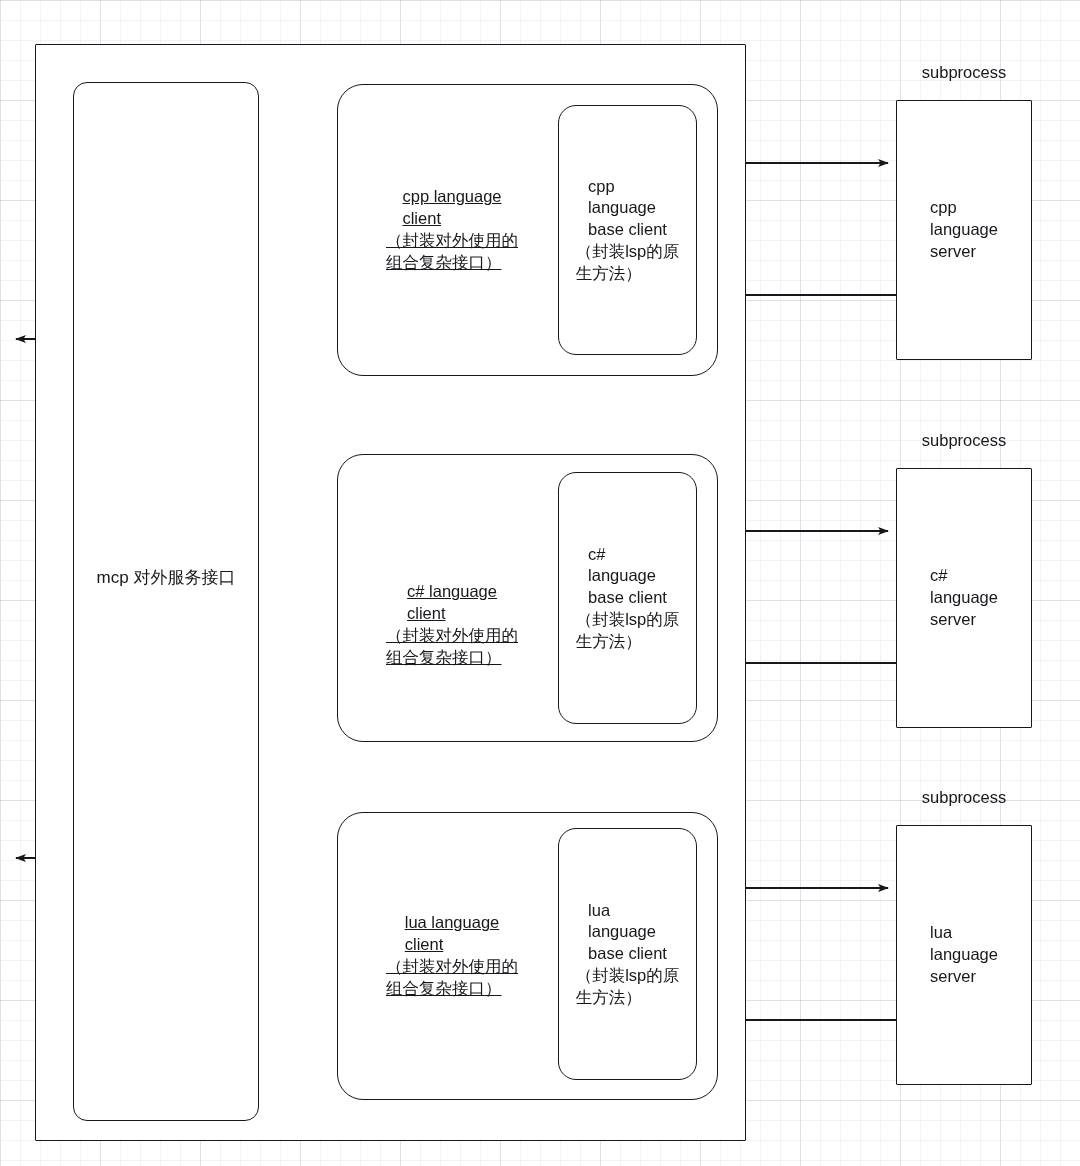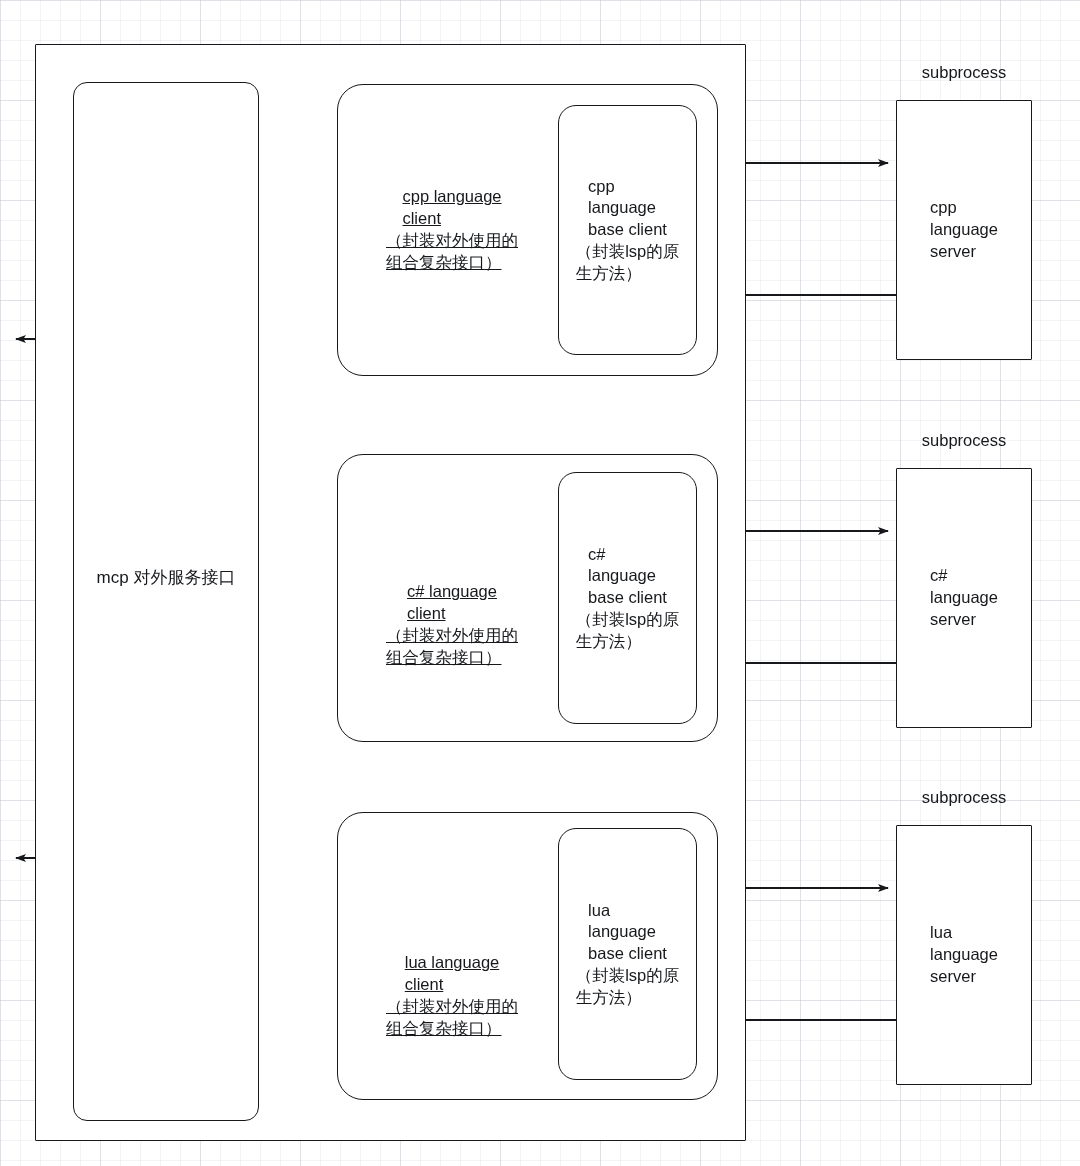--- a/index.html
+++ b/index.html
@@ -200,21 +200,21 @@
 base client</span><span>（封装lsp的原
 生方法）</span></div>
 
   <div class="txt subprocess-label" style="left:896px; top:430px; width:136px;">subprocess</div>
   <div class="box server-box" style="left:896px; top:468px; height:260px;"></div>
   <div class="txt server-label" style="left:896px; top:468px; height:260px;">c#
 language
 server</div>
 
   <div class="box client-group" style="left:337px; top:812px; width:381px; height:288px;"></div>
-  <div class="txt group-label" style="left:345px; top:812px; width:214px; height:288px;margin-top:40px;"><span>lua language
+  <div class="txt group-label" style="left:345px; top:812px; width:214px; height:288px;"><span>lua language
 client</span><span>（封装对外使用的
 组合复杂接口）</span></div>
 
   <div class="box base-client-box" style="left:558px; top:828px; width:139px; height:252px;"></div>
   <div class="txt base-label" style="left:558px; top:828px; width:139px; height:252px;"><span>lua
 language
 base client</span><span>（封装lsp的原
 生方法）</span></div>
 
   <div class="txt subprocess-label" style="left:896px; top:787px; width:136px;">subprocess</div>

